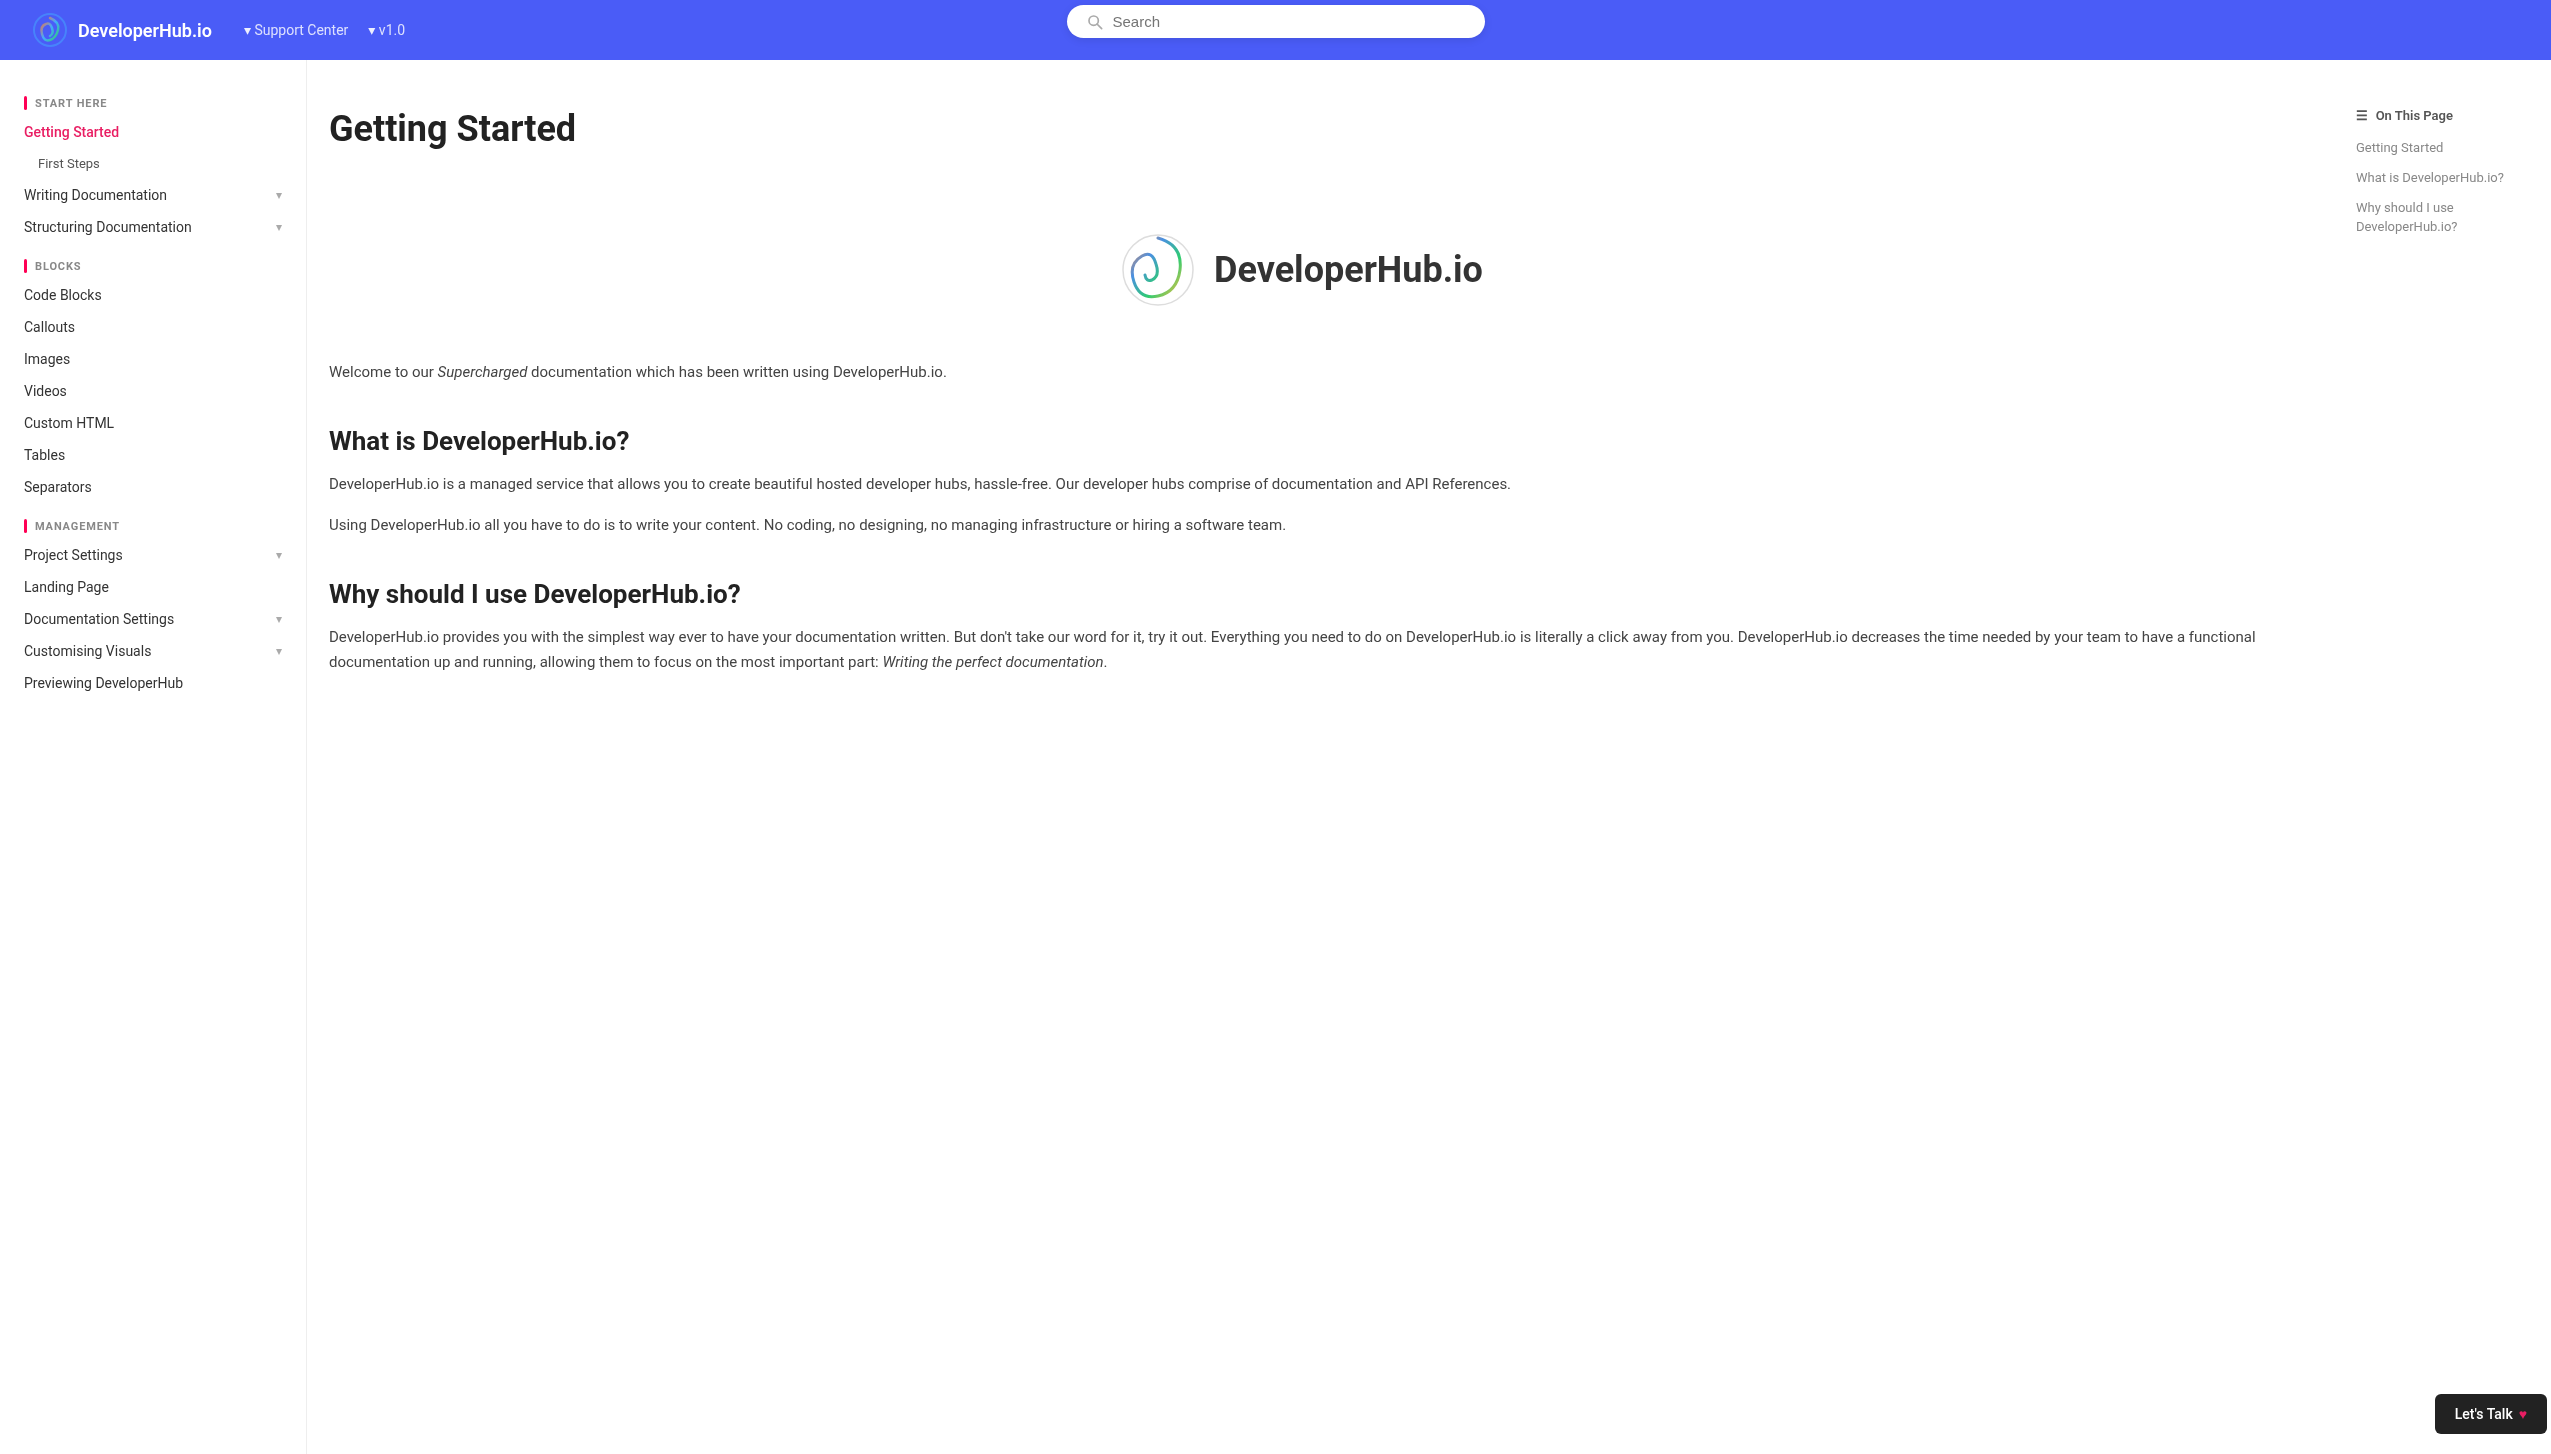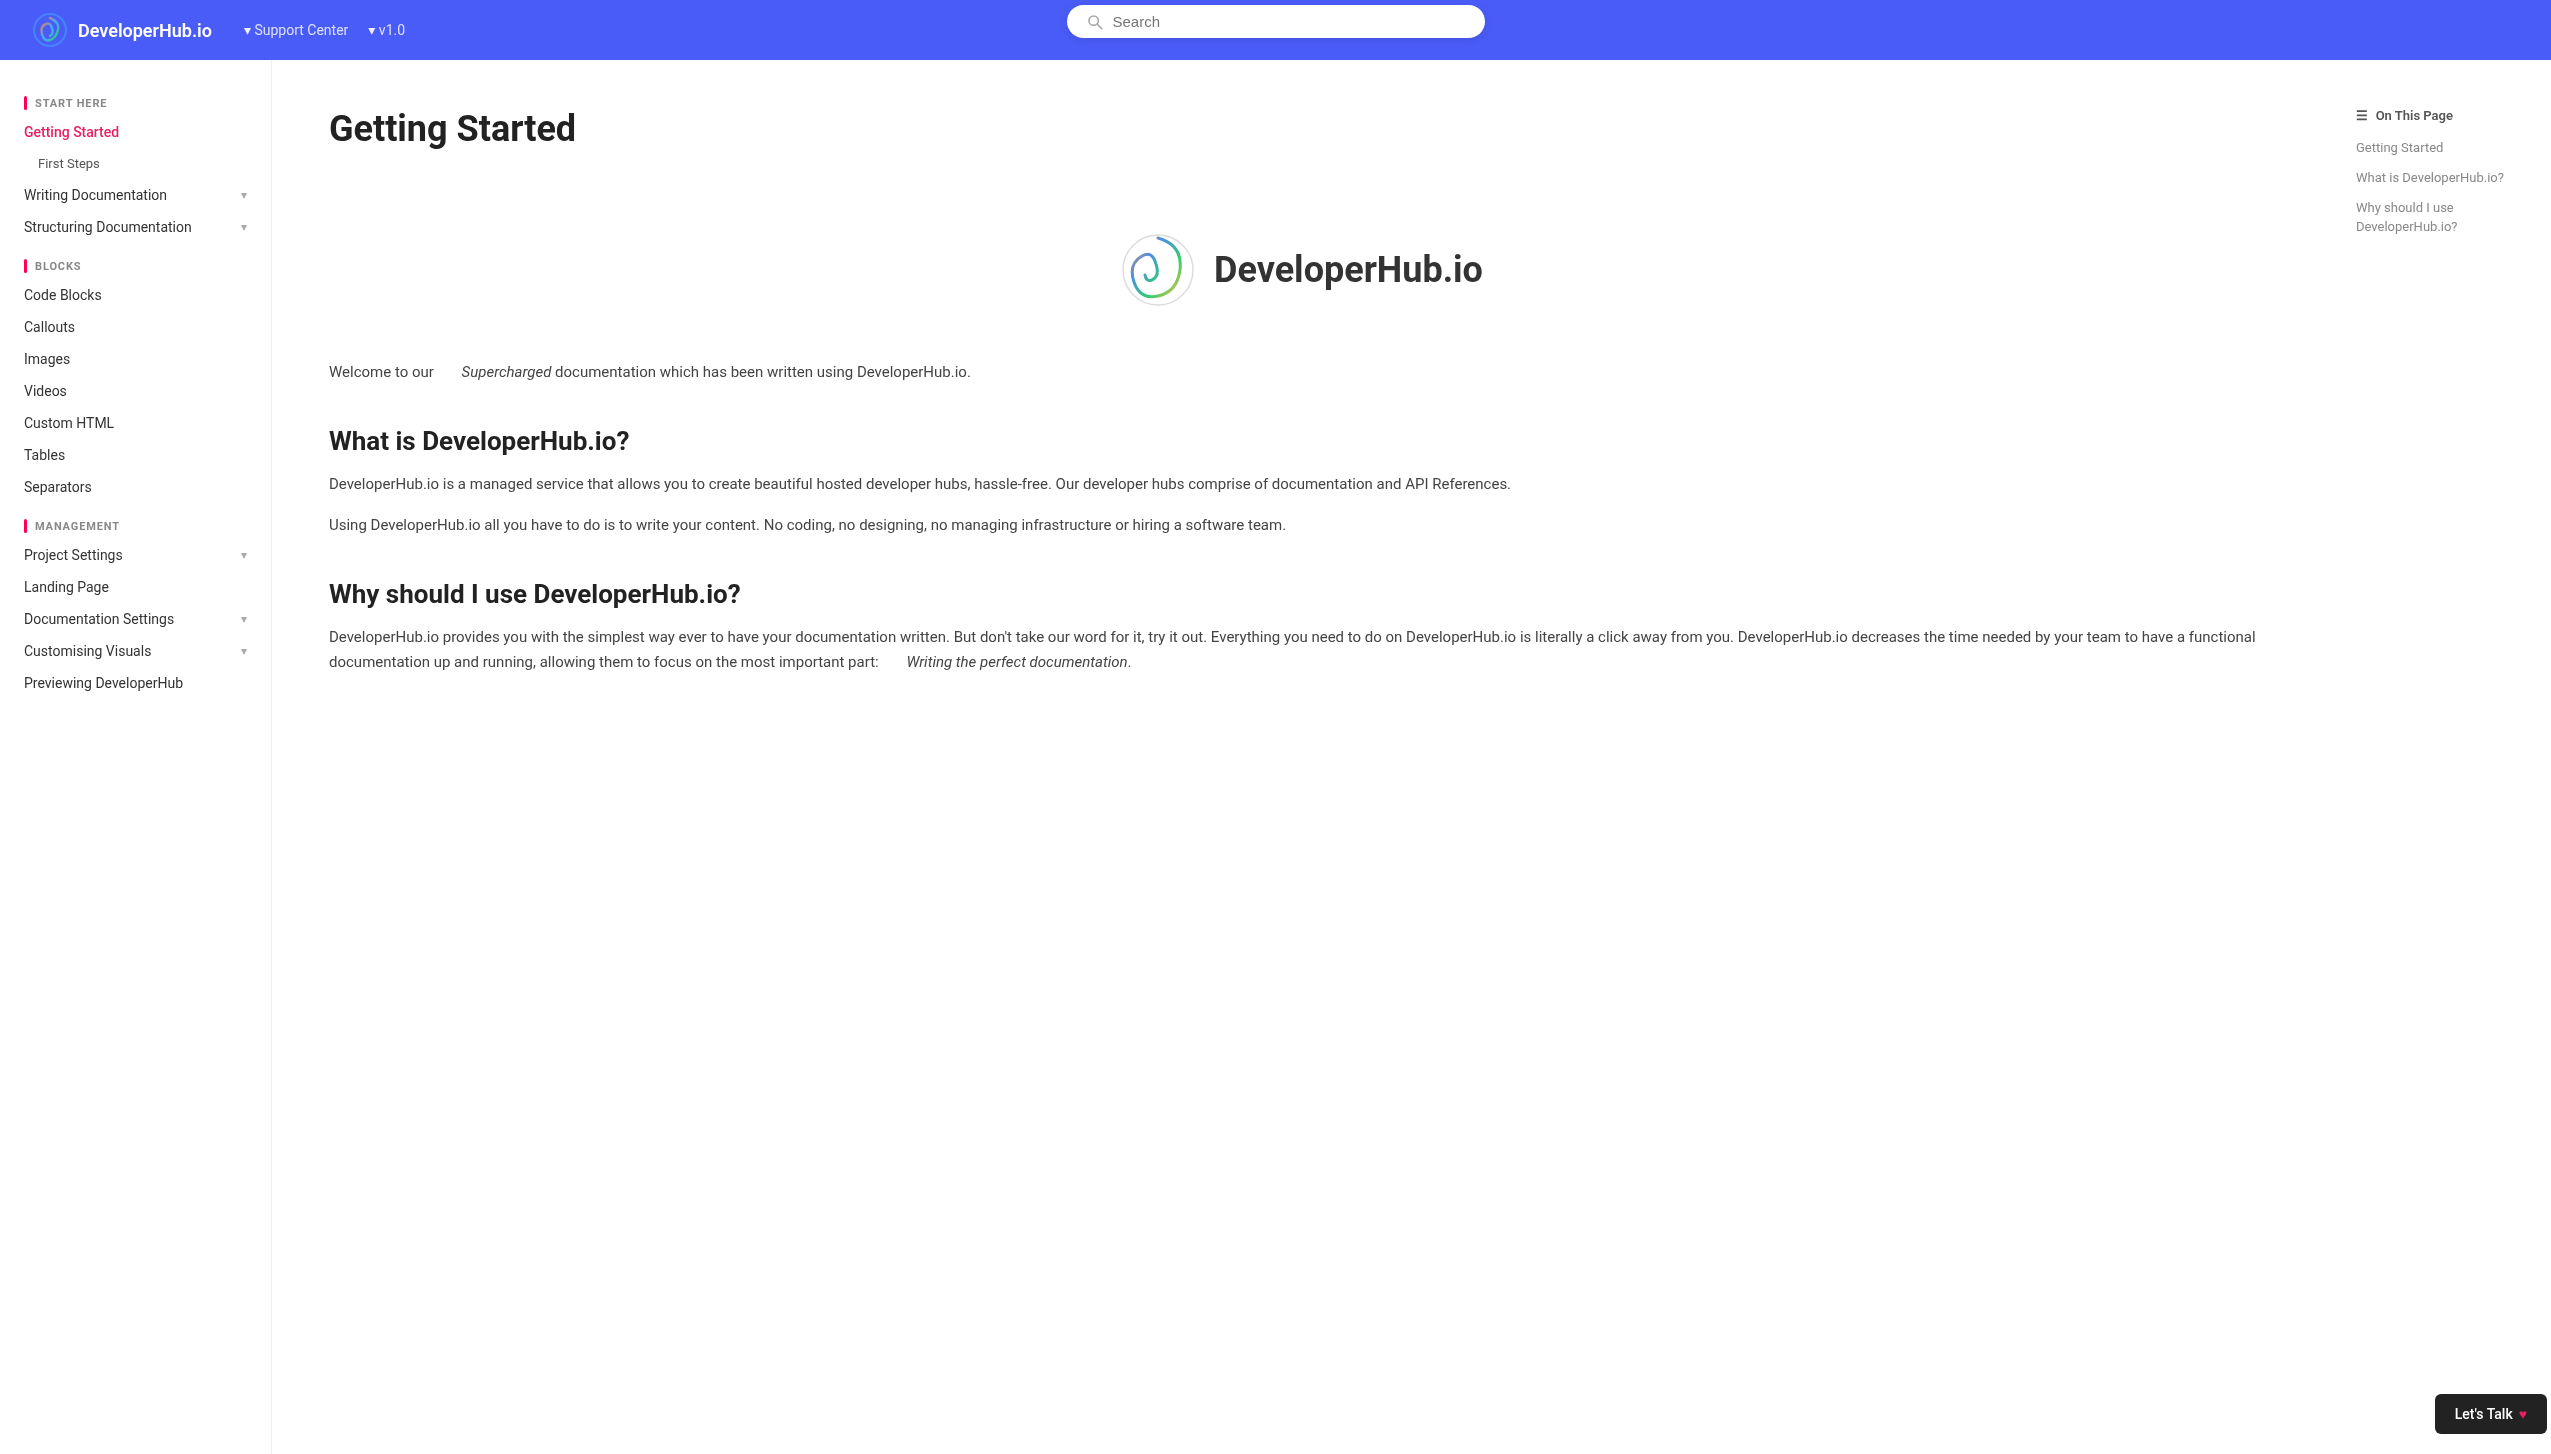--- a/index.html
+++ b/index.html
@@ -84,21 +84,21 @@
 
     
     .layout {
       display: flex;
       margin-top: 60px;
       min-height: calc(100vh - 60px);
     }
 
     
     .sidebar {
-      width: 272px;
+      width: 307px;
       flex-shrink: 0;
       border-right: 1px solid #eee;
       padding: 20px 0;
       position: fixed;
       top: 60px;
       bottom: 0;
       overflow-y: auto;
       background: #fff;
     }
     .sidebar-section-label {
@@ -170,21 +170,21 @@
       color: #444;
       margin-bottom: 16px;
     }
     .content-section h2 {
       font-size: 26px;
       font-weight: 700;
       color: #222;
       margin-bottom: 16px;
       margin-top: 40px;
     }
-    .content-section em { font-style: italic; margin-left: 24px; }
+    .content-section em { font-style: italic; }
 
     
     .right-panel {
       width: 219px;
       flex-shrink: 0;
       padding: 48px 24px;
       position: fixed;
       right: 0;
       top: 60px;
       bottom: 0;

